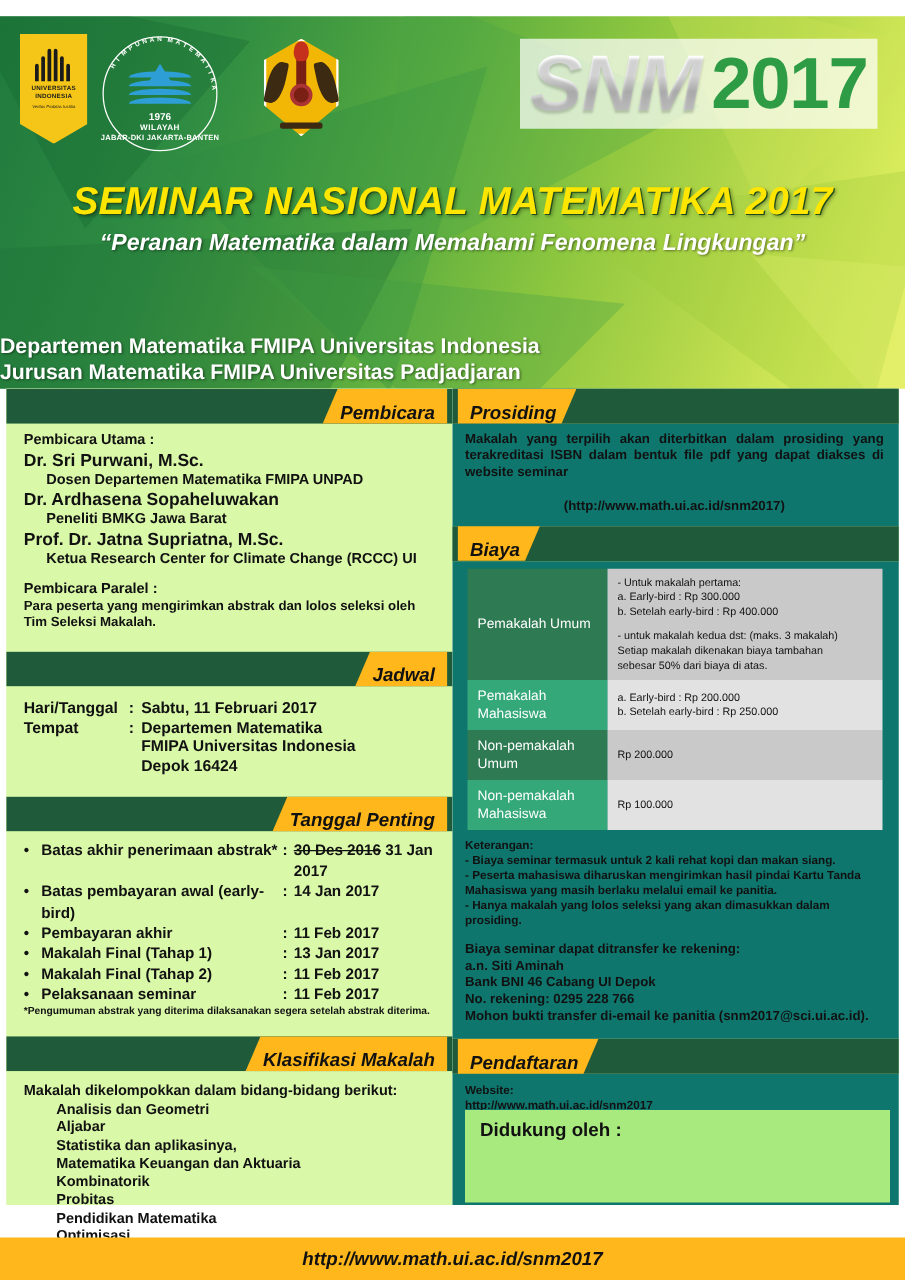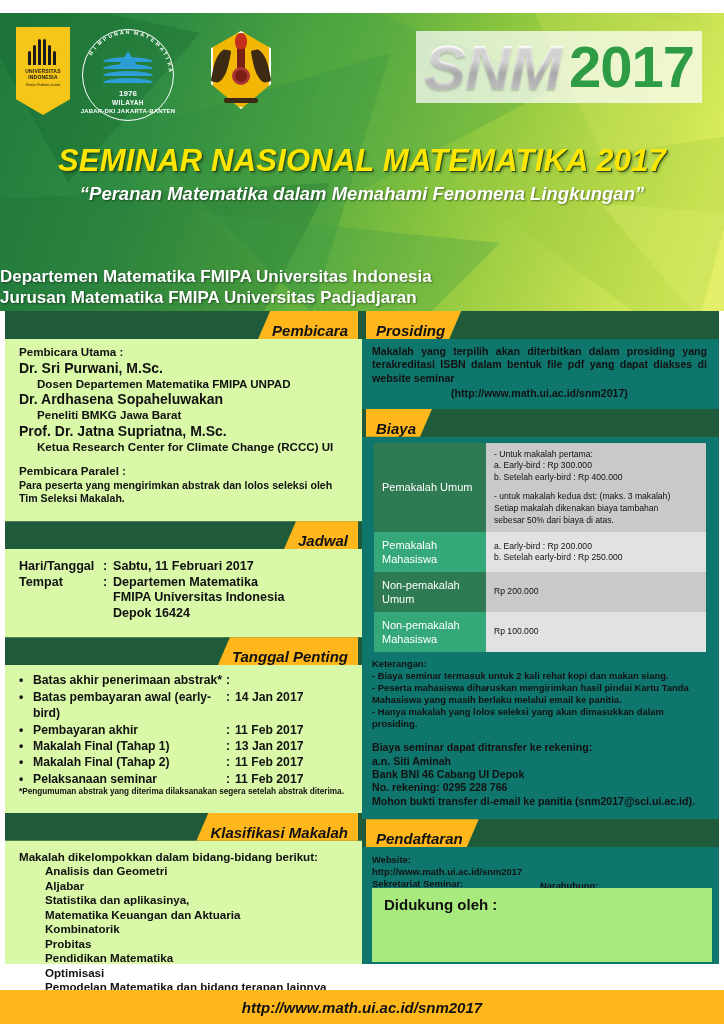--- a/index.html
+++ b/index.html
@@ -340,20 +340,21 @@
       <div class="dark"></div>
       <div class="tab">
         <span>Tanggal Penting</span>
       </div>
     </div>
     <div class="pad" style="padding-top:7px">
       <div class="tp-row">
         <span class="tp-bul">•</span>
         <span class="tp-lab">Batas akhir penerimaan abstrak*</span>
         <span class="tp-sep">:</span>
+        <span class="tp-val"><s class="strike">30 Des 2016</s> <em style="font-style:normal">31 Jan 2017</em></span>
       </div>
       <div class="tp-row">
         <span class="tp-bul">•</span>
         <span class="tp-lab">Batas pembayaran awal (early-bird)</span>
         <span class="tp-sep">:</span>
         <span class="tp-val">14 Jan 2017</span>
       </div>
       <div class="tp-row">
         <span class="tp-bul">•</span>
         <span class="tp-lab">Pembayaran akhir</span>
@@ -404,21 +405,21 @@
   <div class="col col-right">
 
     <div class="band left">
       <div class="dark"></div>
       <div class="tab">
         <span>Prosiding</span>
       </div>
     </div>
     <div class="pad" style="padding:6px 12px 0 10px">
       <div class="t11 b" style="text-align:justify">Makalah yang terpilih akan diterbitkan dalam prosiding yang terakreditasi ISBN dalam bentuk file pdf yang dapat diakses di website seminar</div>
-      <div class="t11 b ctr" style="margin-top:2px">(http://www.math.ui.ac.id/snm2017)</div>
+      <div class="t11 b ctr" style="margin-top:14px">(http://www.math.ui.ac.id/snm2017)</div>
     </div>
 
     <div class="band left" style="margin-top:8px">
       <div class="dark"></div>
       <div class="tab">
         <span>Biaya</span>
       </div>
     </div>
 
     <table class="biaya">

